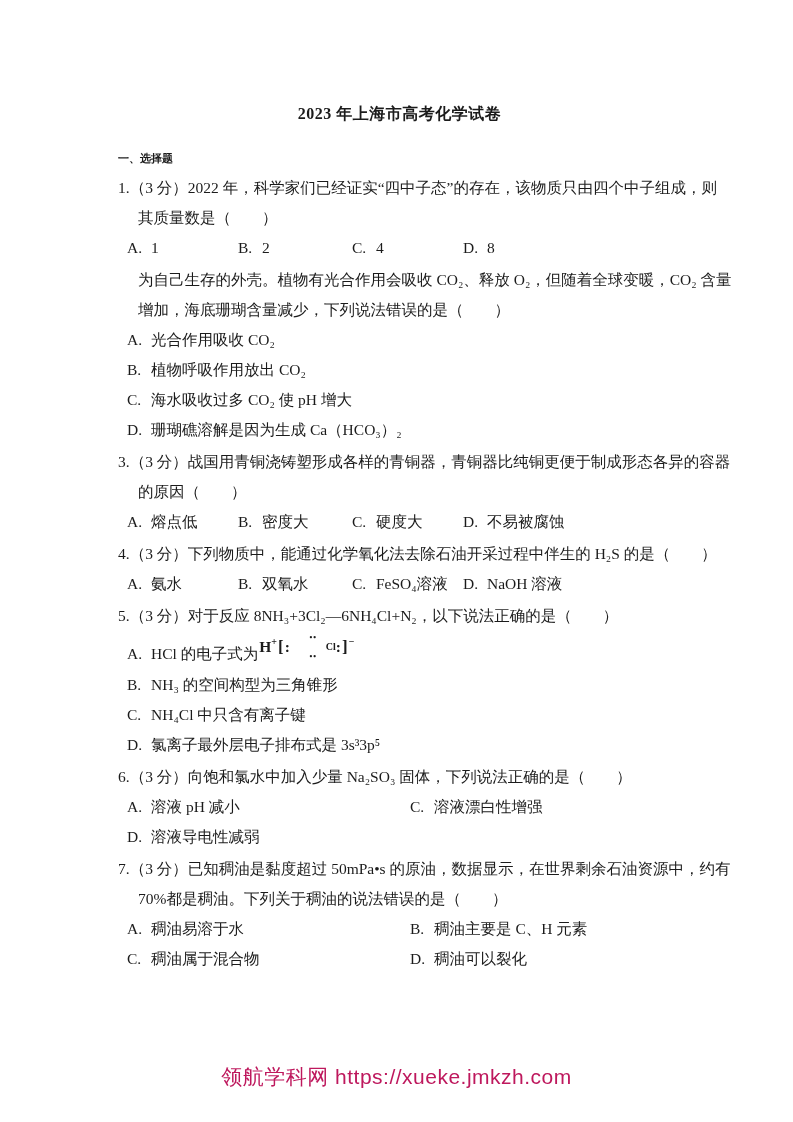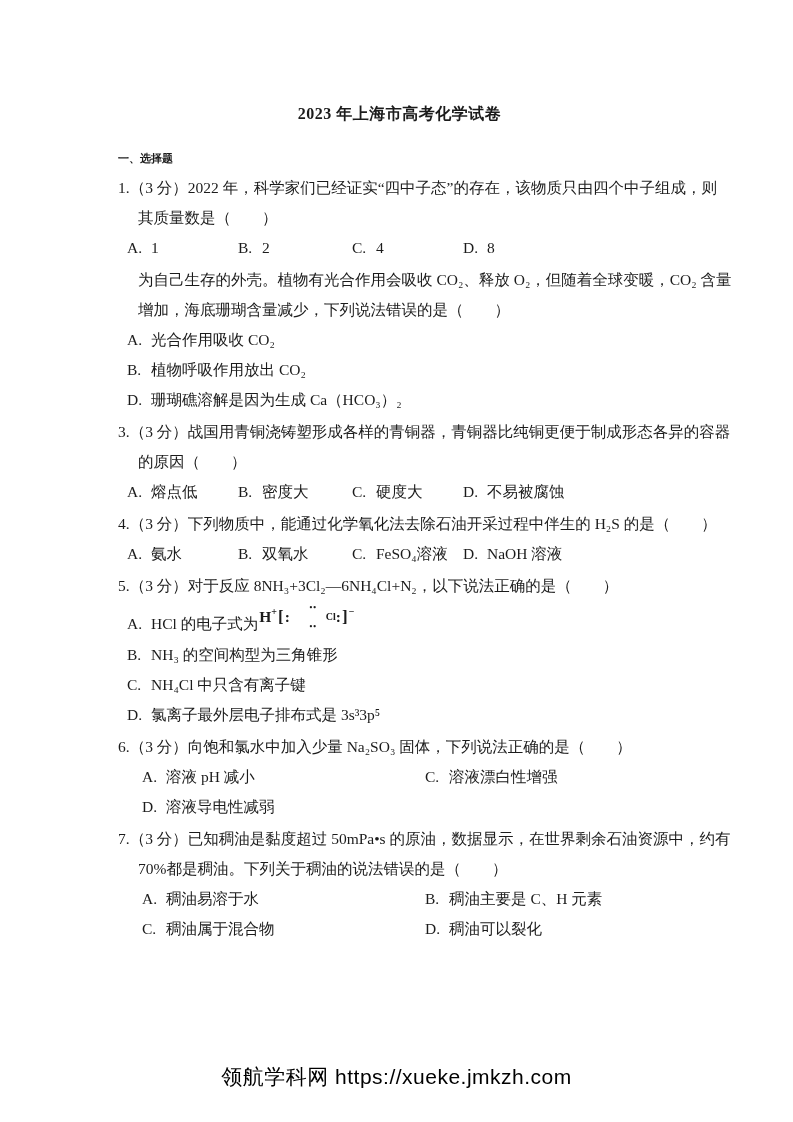--- a/index.html
+++ b/index.html
@@ -32,21 +32,21 @@
   .indent { padding-left:20px; }
   .opts-row4 {
     display:grid;
     grid-template-columns:111px 114px 111px auto;
     margin-left:9px;
     line-height:30px;
   }
   .opts-grid2 {
     display:grid;
     grid-template-columns:283px auto;
-    margin-left:24px;
+    margin-left:9px;
     line-height:30px;
   }
   .opts-stack { margin-left:9px; }
   .opt { white-space:nowrap; }
   .ol { display:inline-block; min-width:24px; }
   .tall-line { padding-top:8px; }
   
   .edot {
     display:inline-flex;
     align-items:center;
@@ -61,21 +61,21 @@
   .ed-stack { display:inline-flex; flex-direction:column; align-items:center; line-height:1; }
   .ed-dots { font-size:8px; line-height:5px; letter-spacing:1px; text-indent:1px; }
   .ed-atomrow { font-size:10px; line-height:14px; font-weight:600;margin-left:36px; }
   .watermark {
     position:absolute;
     left:0; right:0;
     top:1063px;
     text-align:center;
     font-family:"Liberation Sans","DejaVu Sans",sans-serif;
     font-size:21px;
-    color:#000000;
+    color:#be185d;
     letter-spacing:0.5px;
   }
 </style>
 </head>
 <body>
 
 <div class="page">
   <div class="content">
 
     <h1 class="title">2023 年上海市高考化学试卷</h1>
@@ -92,20 +92,21 @@
         <span class="opt"><span class="ol">D.</span><span>8</span></span>
       </div>
     </div>
 
     <div class="question">
       <div class="line indent">为自己生存的外壳。植物有光合作用会吸收 CO₂、释放 O₂，但随着全球变暖，CO₂ 含量</div>
       <div class="line indent">增加，海底珊瑚含量减少，下列说法错误的是（　　）</div>
       <div class="opts-stack">
         <div class="line opt"><span class="ol">A.</span><span>光合作用吸收 CO₂</span></div>
         <div class="line opt"><span class="ol">B.</span><span>植物呼吸作用放出 CO₂</span></div>
+        <div class="line opt"><span class="ol">C.</span><span>海水吸收过多 CO₂ 使 pH 增大</span></div>
         <div class="line opt"><span class="ol">D.</span><span>珊瑚礁溶解是因为生成 Ca（HCO₃）₂</span></div>
       </div>
     </div>
 
     <div class="question">
       <div class="line">3.（3 分）战国用青铜浇铸塑形成各样的青铜器，青铜器比纯铜更便于制成形态各异的容器</div>
       <div class="line indent">的原因（　　）</div>
       <div class="opts-row4">
         <span class="opt"><span class="ol">A.</span><span>熔点低</span></span>
         <span class="opt"><span class="ol">B.</span><span>密度大</span></span>

